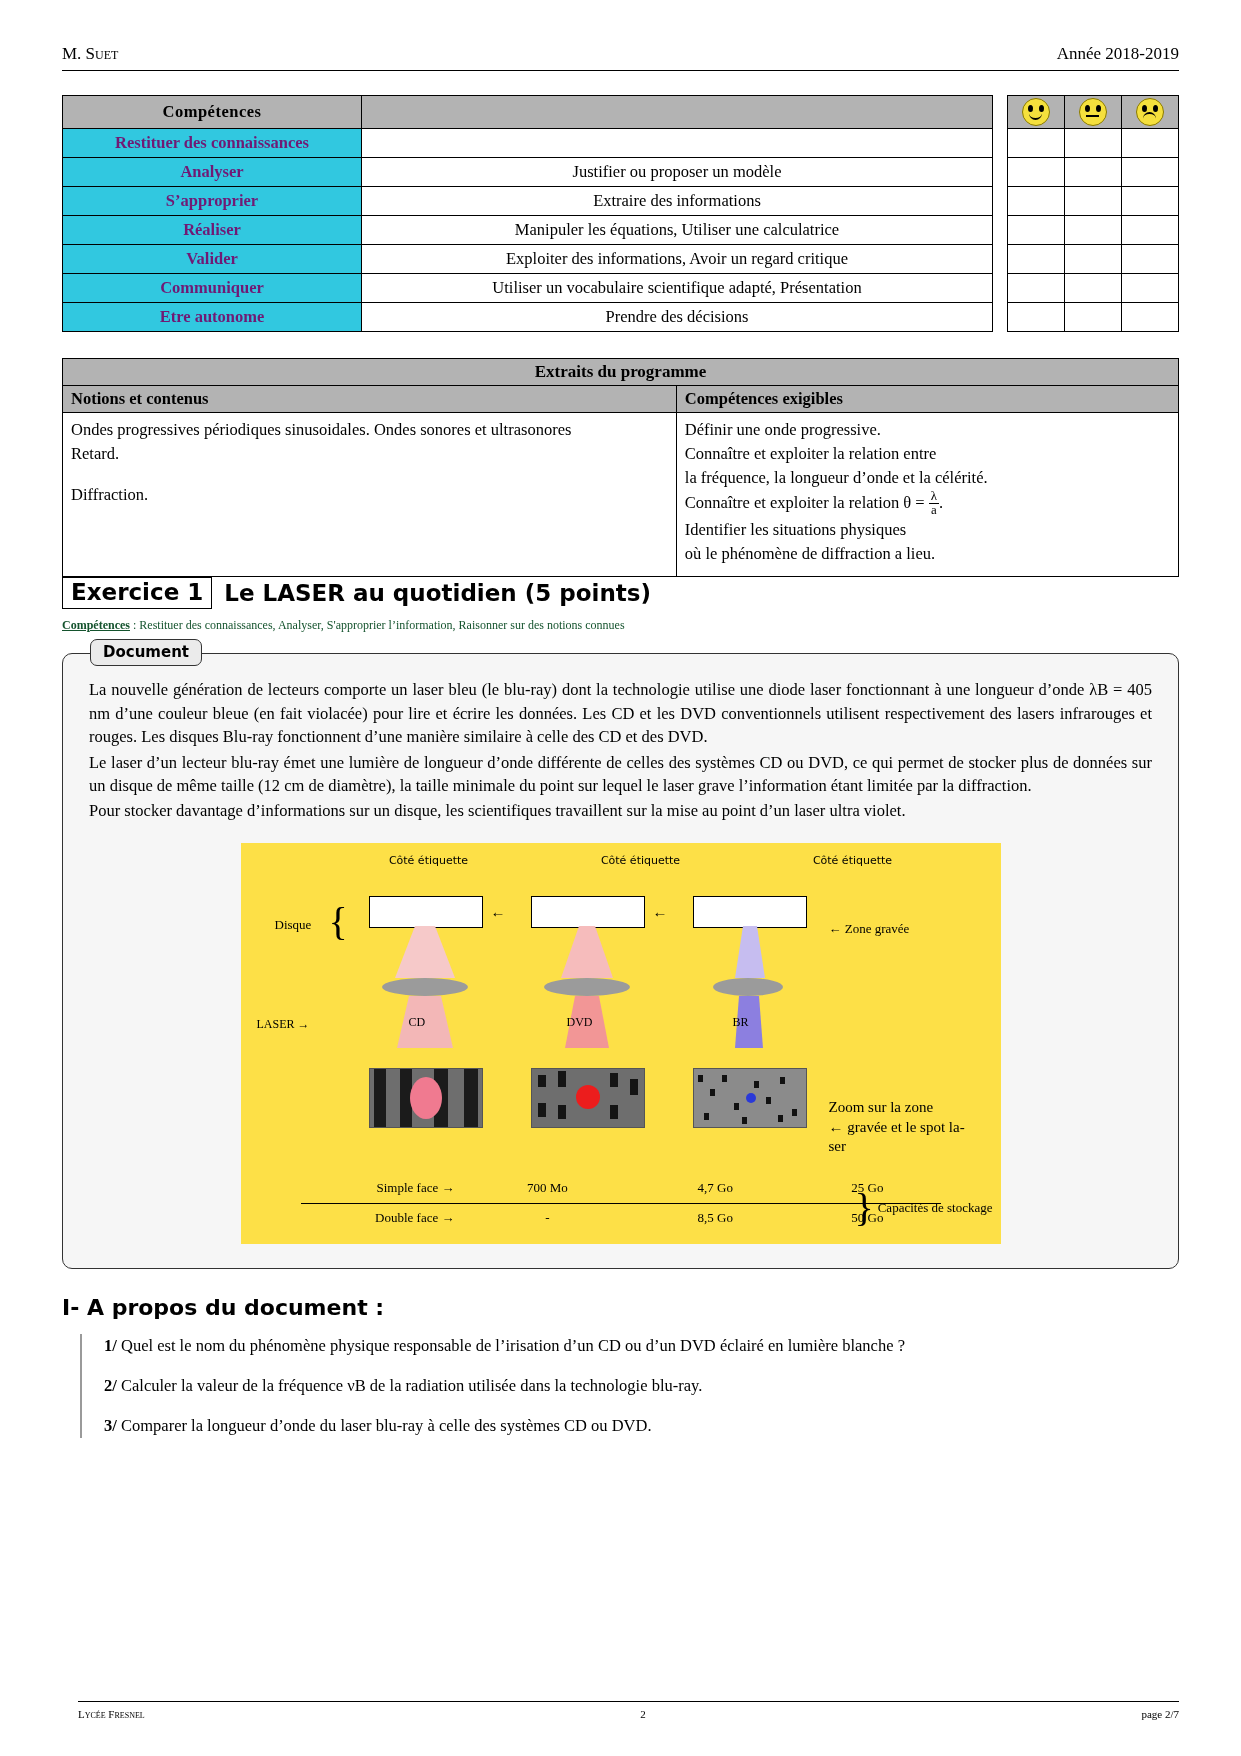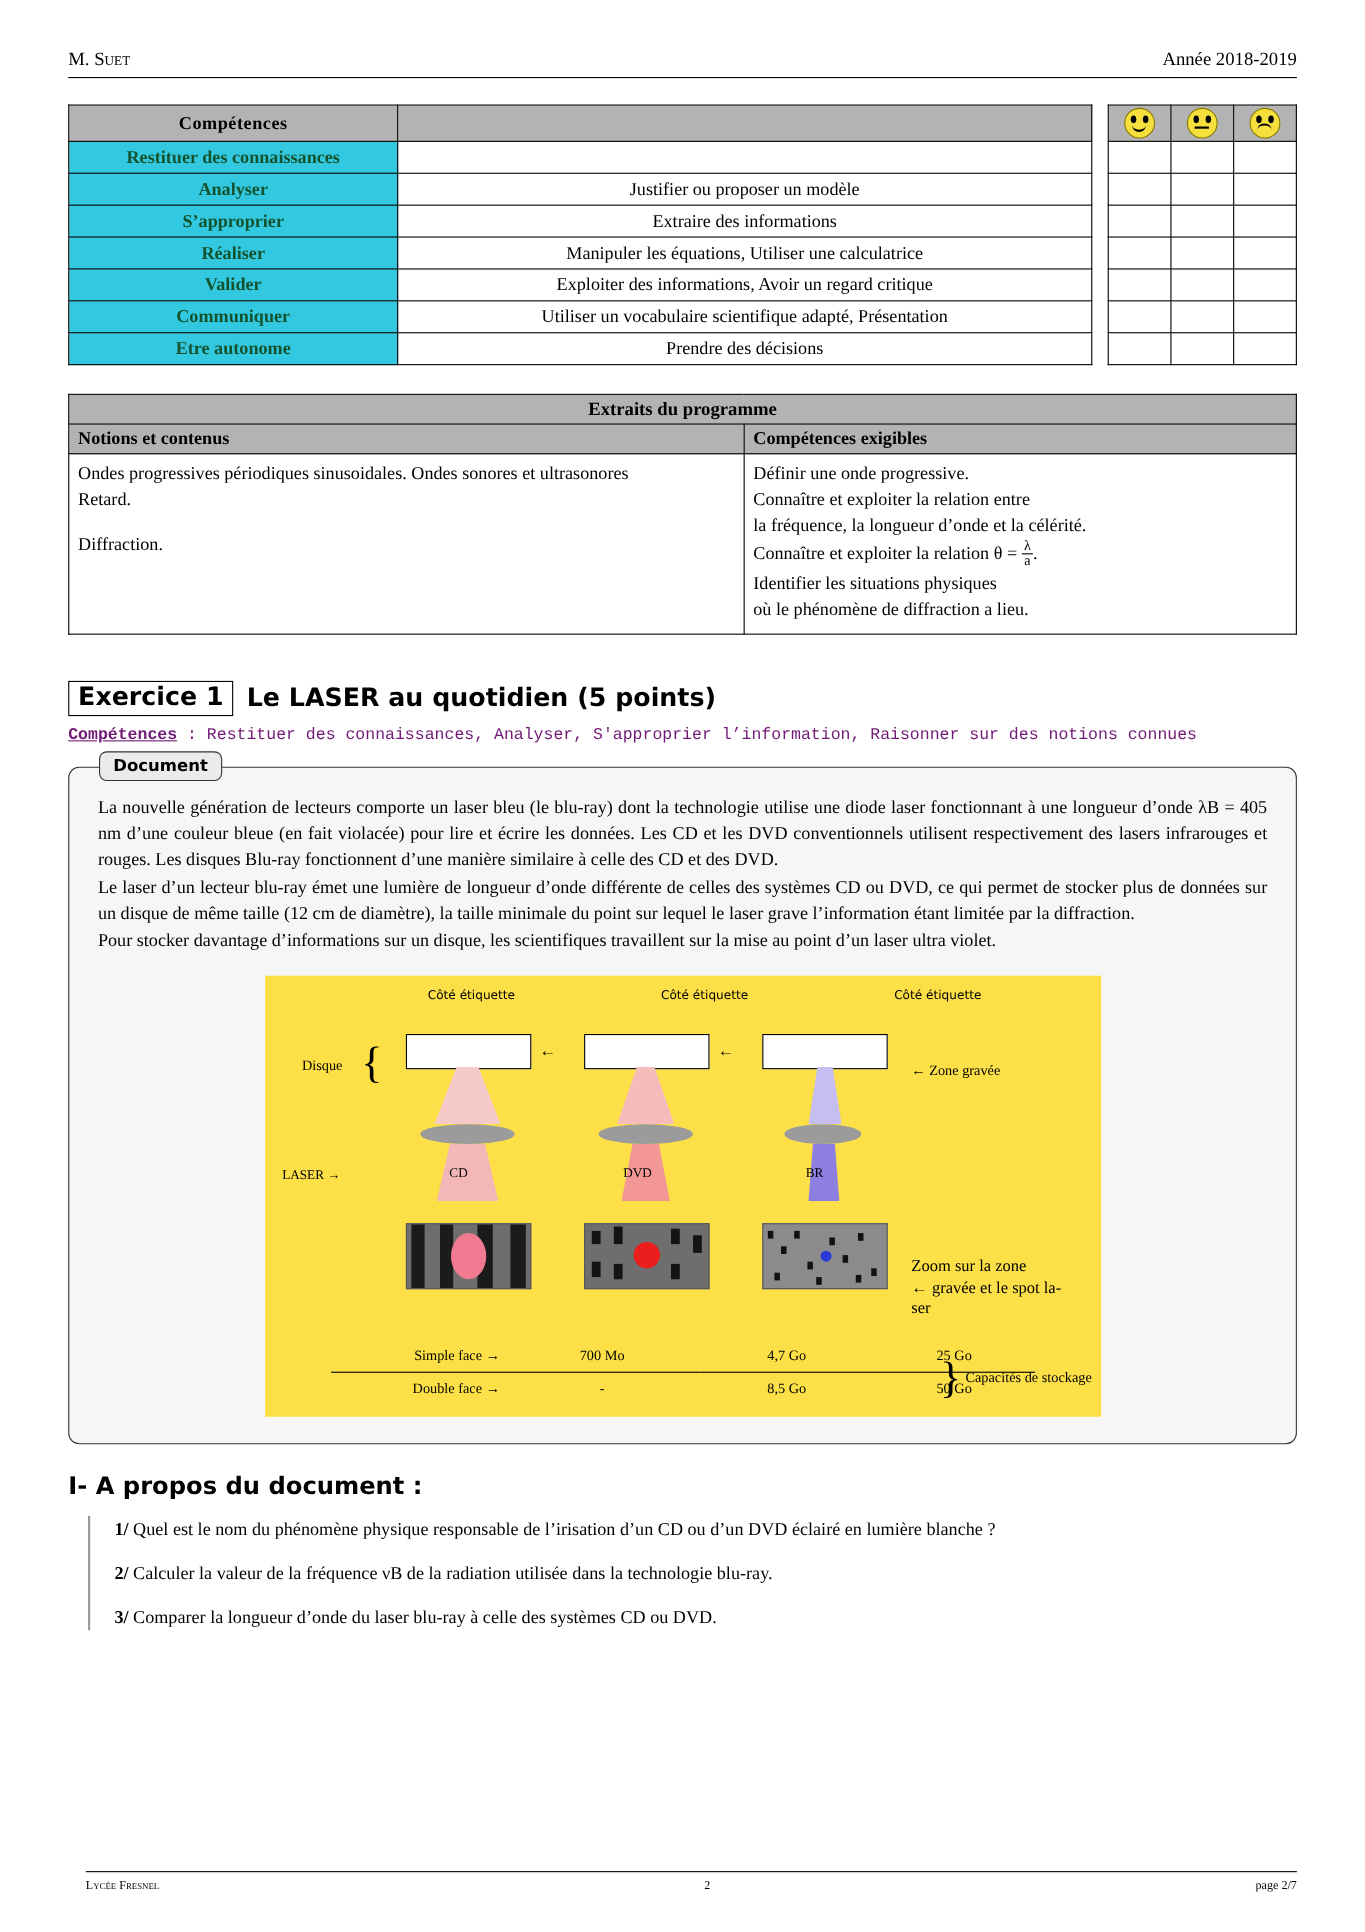--- a/index.html
+++ b/index.html
@@ -52,21 +52,21 @@
     background: #b3b3b3;
     text-align: center;
     font-weight: bold;
     font-family: "Liberation Serif", serif;
     letter-spacing: .5px;
   }
   .comp-head-mid { background: #b3b3b3; }
   .comp-head-face { background: #b3b3b3; text-align: center; width: 48px; }
   .comp-label {
     background: #31c8e0;
-    color: #14532d;
+    color: #701a75;
     text-align: center;
     font-weight: bold;
     width: 290px;
   }
   .comp-desc { text-align: center; }
   .comp-box { width: 48px; background:#fff; }
   .spacer-col { border: none !important; width: 6px; padding: 0; }
 
   .smiley {
     display: inline-block;
@@ -140,43 +140,42 @@
     vertical-align: -0.5em;
     text-align: center;
     font-size: 0.78em;
     line-height: 1.05;
   }
   .frac .num { display: block; border-bottom: 1px solid #000; padding: 0 2px; }
   .frac .den { display: block; padding: 0 2px; }
 
   
   .exo-row {
-    margin-top: 42px;
     display: flex;
     align-items: center;
     gap: 12px;
   }
   .exo-badge {
     border: 1.6px solid #000;
     padding: 2px 8px 3px 8px;
     font-family: "DejaVu Sans", sans-serif;
     font-weight: bold;
     font-size: 23px;
     line-height: 1.1;
   }
   .exo-title {
     font-family: "DejaVu Sans", sans-serif;
     font-weight: bold;
     font-size: 23px;
   }
   .comp-line {
     margin-top: 9px;
-    font-family: Liberation Mono, monospace;
-    font-size: 15px;
-    color: #701a75;
+    font-family: Liberation Serif, serif;
+    font-size: 12px;
+    color: #14532d;
   }
   .comp-line .ul { text-decoration: underline; font-weight: bold; }
 
   
   .doc-wrap {
     position: relative;
     margin-top: 20px;
   }
   .doc-box {
     border: 1.4px solid #333;

